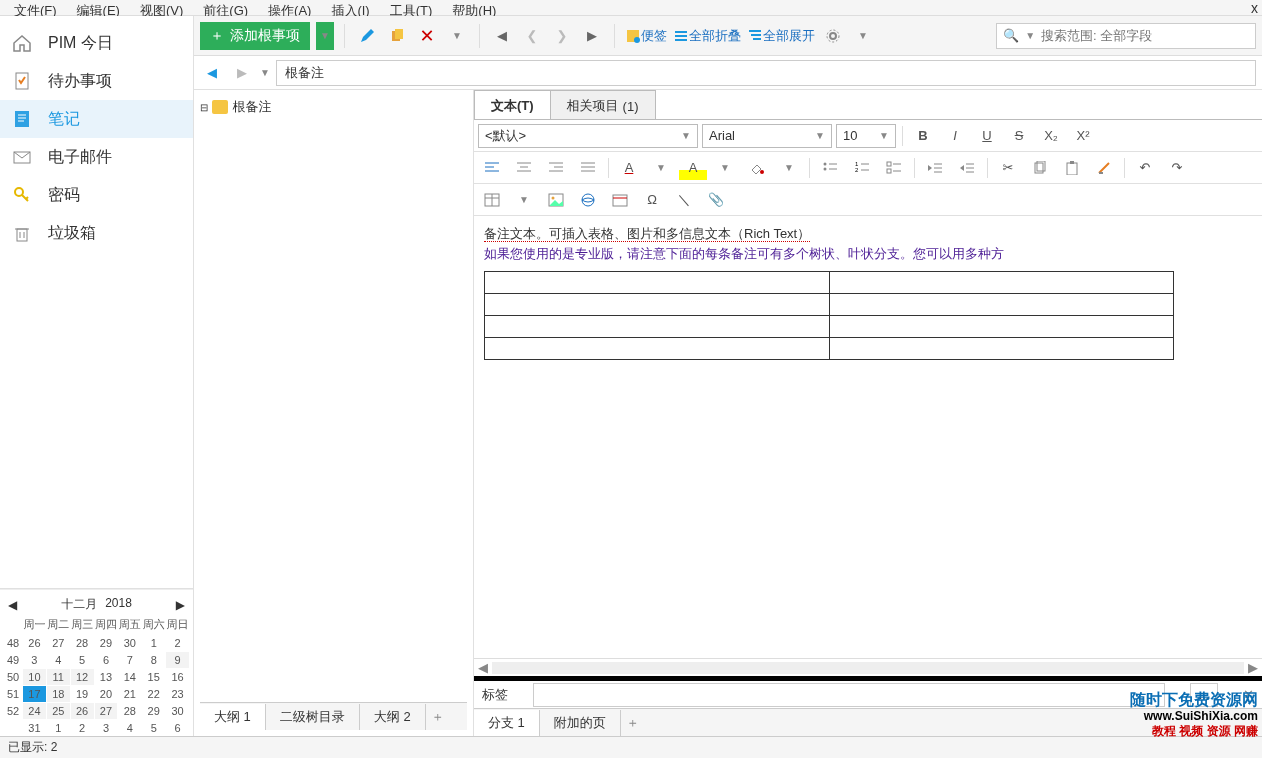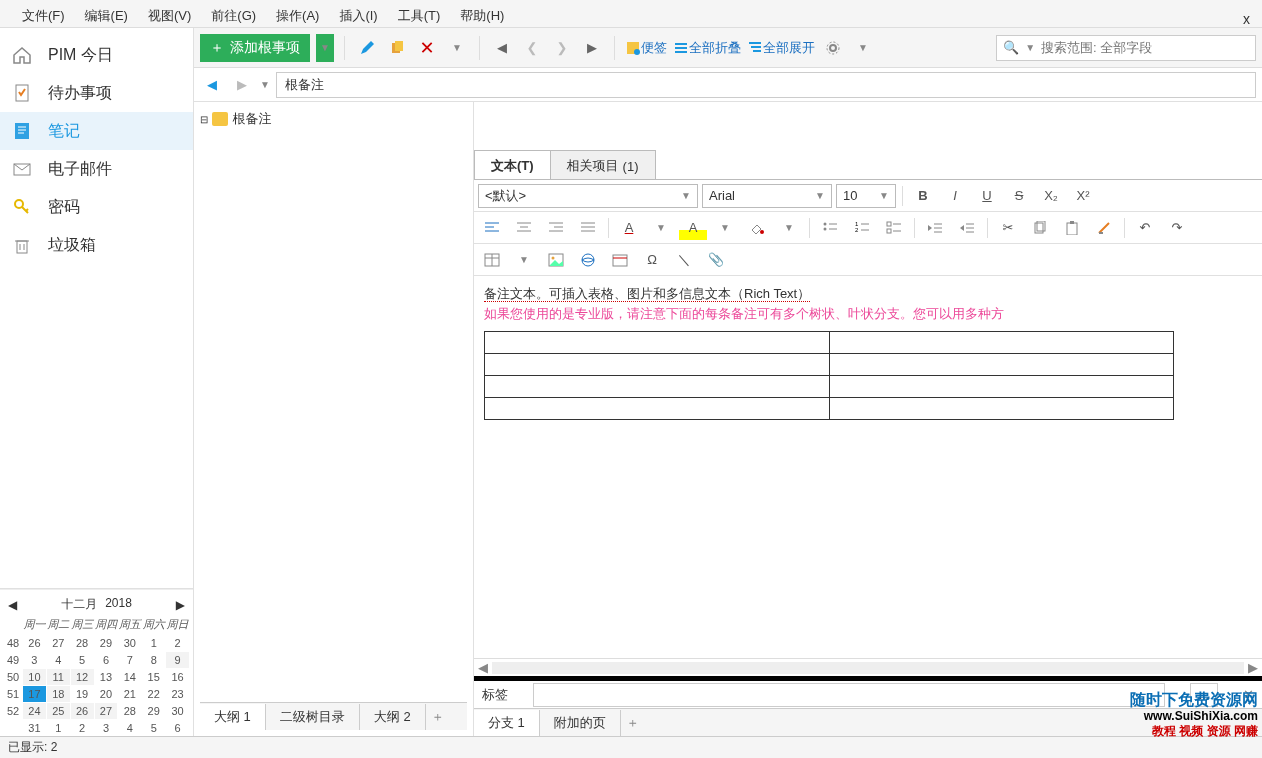--- a/index.html
+++ b/index.html
@@ -1,53 +1,53 @@
 <!DOCTYPE html>
 <html><head>
 <meta charset="utf-8">
 <style>
 * { box-sizing: border-box; margin: 0; padding: 0; font-family: "Microsoft YaHei", Arial, sans-serif; }
 body { width: 1262px; height: 758px; background: #fff; font-size: 13px; color: #333; overflow: hidden; display: flex; flex-direction: column; }
-.menubar { height: 28px; background: #f5f5f5; border-bottom: 1px solid #ddd; display: flex; align-items: flex-end; padding: 0 12px; }
+.menubar { height: 16px; background: #f5f5f5; border-bottom: 1px solid #ddd; display: flex; align-items: flex-start; padding: 0 4px; }
 .menubar-item { padding: 2px 10px; cursor: default; }
 .close-x { margin-left: auto; font-size: 14px; }
 .main { flex: 1; display: flex; overflow: hidden; }
 .sidebar { width: 194px; background: #fff; border-right: 1px solid #e0e0e0; display: flex; flex-direction: column; }
 .nav { padding: 8px 0; flex: 1; border-bottom: 1px solid #e0e0e0; }
 .nav-item { height: 38px; display: flex; align-items: center; padding-left: 10px; gap: 14px; font-size: 16px; cursor: default; }
 .nav-item.active { background: #e8f3fb; color: #1b98e0; }
 .nav-icon { width: 24px; height: 24px; display: flex; align-items: center; justify-content: center; }
 .mini-cal { border-top: 1px solid #eee; padding: 4px 4px 0; font-size: 12px; }
 .cal-head { display: flex; align-items: center; justify-content: space-between; padding: 2px 4px; }
 .cal-title { display: flex; gap: 8px; }
 .cal-grid { display: grid; grid-template-columns: 18px repeat(7, 1fr); gap: 1px; text-align: center; }
 .cal-grid > div { padding: 2px 0; font-size: 11px; color: #555; }
 .wk { color: #bbb; }
-.wd { color: #888; font-style: italic; }
+.wd { color: #888; }
 .dim { color: #bbb; }
 .red { color: #c00; }
 .outmo { background: #f3f3f3; color: #999; }
 .today { background: #1b98e0; color: #fff; }
 .right { flex: 1; display: flex; flex-direction: column; overflow: hidden; }
 .toolbar { height: 40px; background: #f5f5f5; border-bottom: 1px solid #ddd; display: flex; align-items: center; padding: 0 6px; gap: 6px; }
 .btn-add { background: #2dae5a; color: #fff; height: 28px; padding: 0 10px; display: flex; align-items: center; gap: 6px; font-size: 14px; }
 .btn-add-dd { background: #2dae5a; color: #fff; height: 28px; width: 18px; display: flex; align-items: center; justify-content: center; }
 .tbicon { width: 24px; height: 24px; display: flex; align-items: center; justify-content: center; color: #666; }
 .vsep { width: 1px; height: 24px; background: #ddd; margin: 0 4px; }
 .tblink { display: flex; align-items: center; color: #1b6fc0; }
 .search { margin-left: auto; display: flex; align-items: center; border: 1px solid #ccc; background: #fff; height: 26px; width: 260px; padding: 0 6px; gap: 6px; }
 .search input { border: none; outline: none; flex: 1; font-size: 13px; color: #666; }
 .breadcrumb { height: 34px; border-bottom: 1px solid #e0e0e0; display: flex; align-items: center; padding: 0 6px; gap: 6px; }
 .crumb-box { flex: 1; border: 1px solid #ccc; height: 26px; display: flex; align-items: center; padding: 0 8px; }
 .content { flex: 1; display: flex; overflow: hidden; }
 .tree { width: 280px; border-right: 1px solid #e0e0e0; padding: 6px; display: flex; flex-direction: column; }
 .tree-node { display: flex; align-items: center; gap: 4px; padding: 2px 0; }
 .tree-node.child { padding-left: 32px; }
 .folder-icon { width: 16px; height: 14px; background: #f5c542; border-radius: 2px; display: inline-block; }
-.editor { flex: 1; display: flex; flex-direction: column; overflow: hidden; margin-top: 48px; }
+.editor { flex: 1; display: flex; flex-direction: column; overflow: hidden; }
 .tabs { height: 30px; display: flex; border-bottom: 1px solid #bbb; }
 .tab { padding: 4px 16px 2px; border: 1px solid #bbb; border-bottom: none; margin-right: -1px; background: #f0f0f0; display: flex; align-items: center; gap: 4px; }
 .tab.active { background: #fff; font-weight: bold; }
 .fmt-row { height: 32px; border-bottom: 1px solid #e0e0e0; display: flex; align-items: center; padding: 0 4px; gap: 4px; }
 .sel { border: 1px solid #bbb; height: 24px; padding: 0 6px; display: flex; align-items: center; background: #fff; gap: 4px; }
 .fbtn { width: 28px; height: 24px; display: flex; align-items: center; justify-content: center; color: #555; }
 .fbtn.bold { font-weight: bold; }
 .fbtn.ital { font-style: italic; }
 .fbtn.und { text-decoration: underline; }
 .fbtn.str { text-decoration: line-through; }
@@ -487,21 +487,21 @@
                 <line x1="1" y1="5" x2="15" y2="5" stroke="#c00"></line>
               </svg>
             </div>
           <div class="fbtn">Ω</div>
           <div class="fbtn">＼</div>
           <div class="fbtn">📎</div>
         </div>
 
         <div class="doc">
           <div style="color:#333;border-bottom:1px dotted #c00;display:inline;">备注文本。可插入表格、图片和多信息文本（Rich Text）</div><br>
-          <div style="color:#ec4899;">如果您使用的是专业版，请注意下面的每条备注可有多个树状、叶状分支。您可以用多种方</div>
+          <div style="color:#4c1d95;">如果您使用的是专业版，请注意下面的每条备注可有多个树状、叶状分支。您可以用多种方</div>
           <table class="doc-table">
             <tbody>
                 <tr>
                   <td style="width:50%"></td>
                   <td></td>
                 </tr>
             <tr>
                   <td></td>
                   <td></td>
                 </tr>

